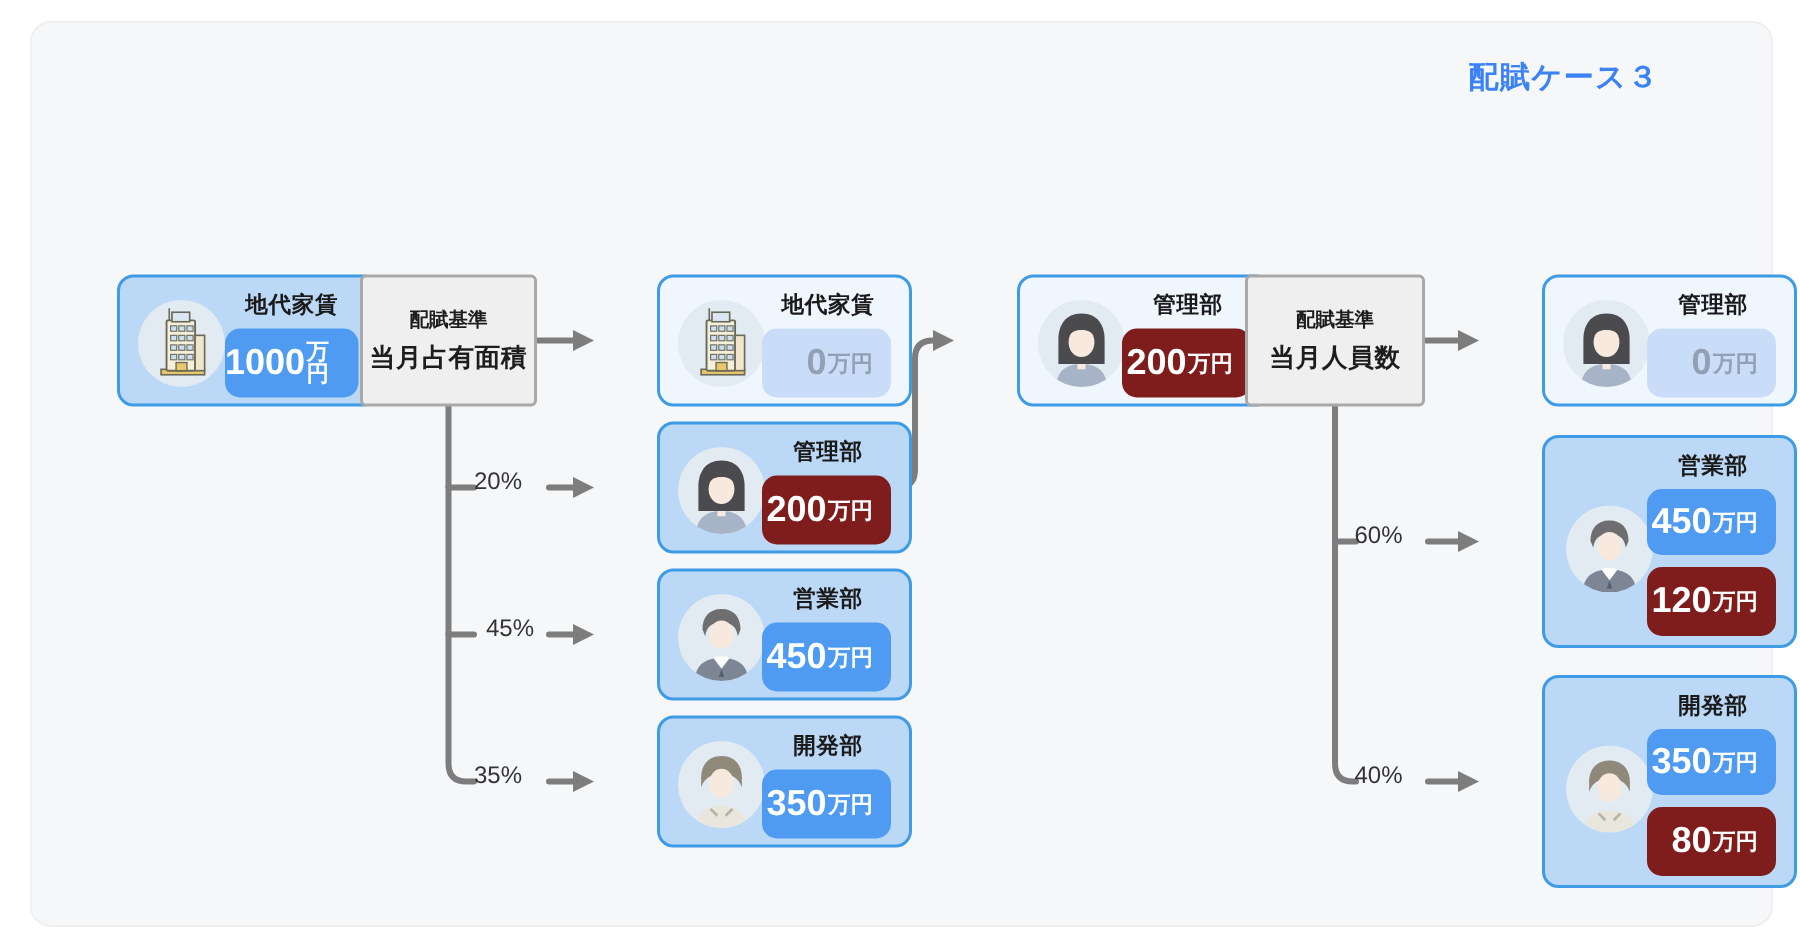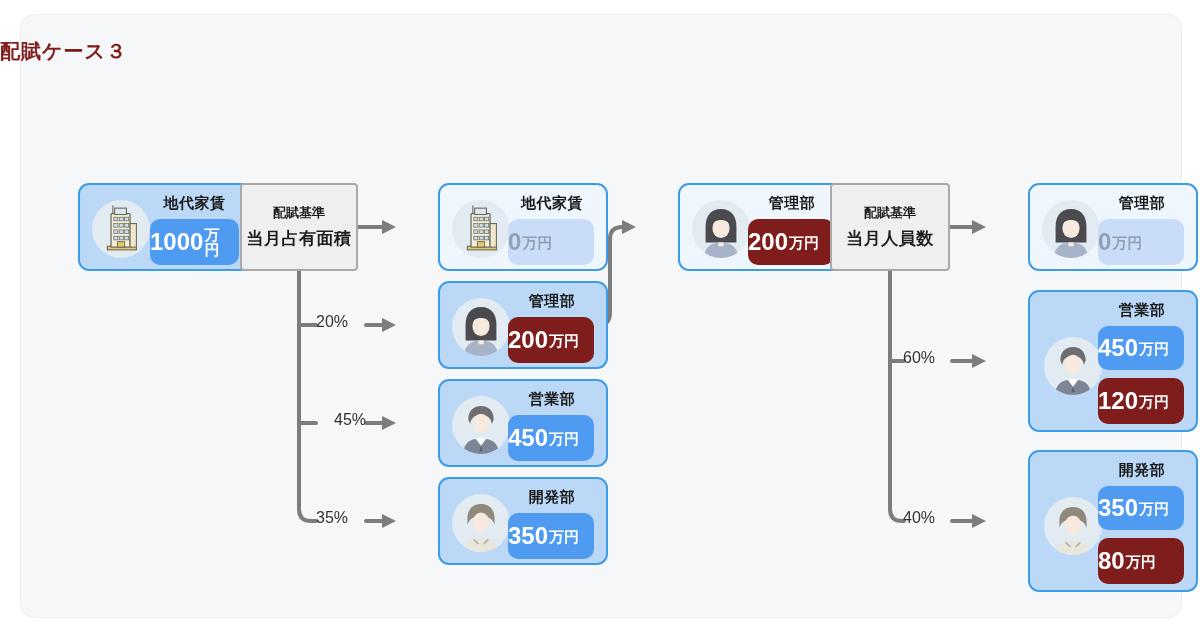--- a/index.html
+++ b/index.html
@@ -8,22 +8,22 @@
     font-family:"Liberation Sans","DejaVu Sans",sans-serif;
     position:relative;overflow:hidden;
     -webkit-font-smoothing:antialiased;
   }
   .stage{position:absolute;left:0;top:0;width:1200px;height:630px;}
   .panel{
     position:absolute;left:20px;top:14px;width:1160px;height:602px;
     background:#f6f7f8;border:1px solid #ededee;border-radius:14px;
   }
   .hdr-case{
-    position:absolute;left:0;top:38px;width:1106px;text-align:left;
-    font-size:20px;font-weight:700;color:#7f1d1d;letter-spacing:1px;
+    position:absolute;left:0;top:38px;width:1106px;text-align:right;
+    font-size:20px;font-weight:700;color:#3b82f6;letter-spacing:1px;
   }
   .hdr-title{
     position:absolute;left:0;top:84px;width:1200px;text-align:center;
     font-size:26px;font-weight:700;color:#111;letter-spacing:1px;
   }
   .node{
     position:absolute;border:2px solid #3e9be5;border-radius:11px;box-sizing:border-box;margin-left:40px;
   }
   .node.blue{background:#bbd9f7;}
   .node.pale{background:#eff6fe;}
@@ -37,21 +37,21 @@
     position:absolute;left:12px;top:15px;width:58px;height:58px;border-radius:50%;
     background:#e2eaf2;overflow:hidden;
   }
   .node.tall .avatar{left:14px;top:45px;}
   .nlabel{
     position:absolute;left:68px;right:10px;top:9px;text-align:center;
     font-size:15px;font-weight:700;color:#1a1a1a;letter-spacing:0.5px;
   }
   .chip{
     position:absolute;left:68px;right:12px;top:34px;height:46px;border-radius:10px;
-    display:flex;align-items:center;
+    display:flex;align-items:center;justify-content:flex-end;
     padding-right:12px;box-sizing:border-box;color:#fff;font-weight:700;
   }
   .node.tall .chip1{top:34px;height:44px;}
   .node.tall .chip2{top:86px;height:46px;}
   .chip.mid{background:#4f9bf2;}
   .chip.dark{background:#7f1d1d;}
   .chip.faded{background:#c9ddf9;color:#93a0b3;}
   .chip .num{font-size:24px;line-height:1;}
   .chip .unit{font-size:15px;line-height:1;margin-left:1px;}
   .pct{
@@ -195,21 +195,21 @@
           <use href="#ic-dev"></use>
         </svg></div>
     <div class="nlabel">開発部</div>
     <div class="chip mid">
       <span class="num">350</span>
         <span class="unit">万円</span>
     </div>
   </div>
 
   <div class="pct" style="left:316px;top:313px;">20%</div>
-  <div class="pct" style="left:334px;top:411px;">45%</div>
+  <div class="pct" style="left:324px;top:411px;">45%</div>
   <div class="pct" style="left:316px;top:509px;">35%</div>
 
   <div class="node pale" style="left:638px;top:183px;width:170px;height:88px;">
     <div class="avatar"><svg width="58" height="58">
           <use href="#ic-woman"></use>
         </svg></div>
     <div class="nlabel">管理部</div>
     <div class="chip dark">
       <span class="num">200</span>
         <span class="unit">万円</span>

